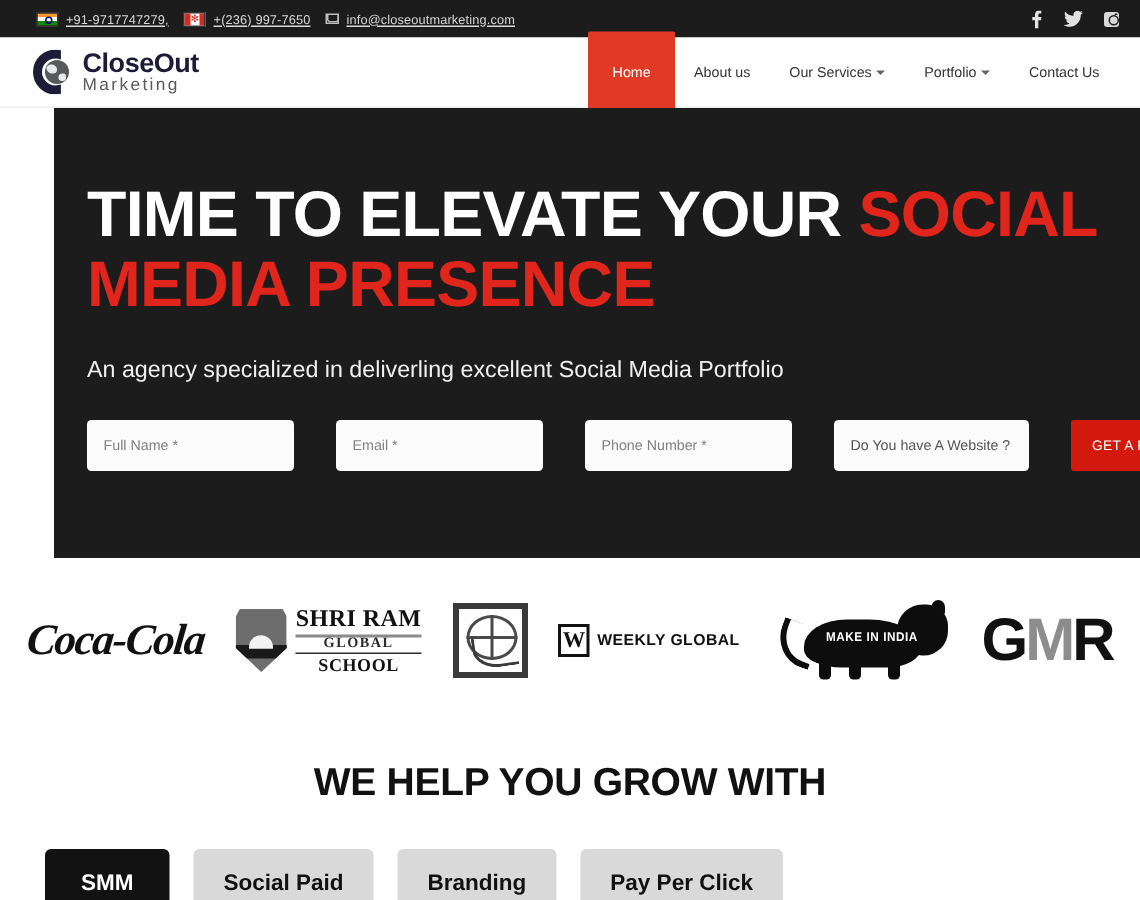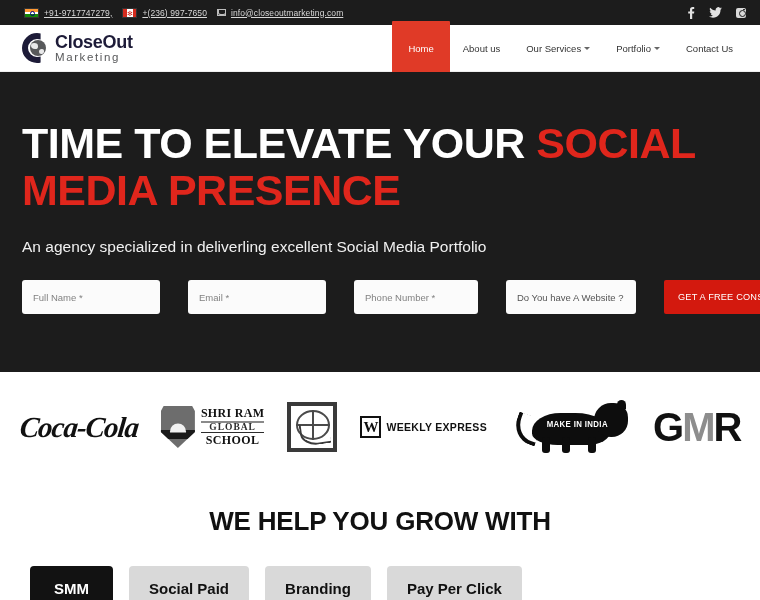--- a/index.html
+++ b/index.html
@@ -159,20 +159,21 @@
     border-top: 3.4px solid #666666;
     margin-top: 1px;
   }
 
   
   .hero {
     height: 300px;
     background: #1c1c1c;
     padding: 48px 22px 16px 22px;
     position: relative;
+    margin-left: 36px;
   }
   .hero h1 {
     font-size: 43px;
     line-height: 47px;
     font-weight: bold;
     color: #ffffff;
     letter-spacing: -0.5px;
   }
   .hero h1 .red { color: #e0261c; }
   .hero .sub {
@@ -195,21 +196,21 @@
     background: #fbfbfb;
     font-size: 9.5px;
     color: #555555;
     padding: 0 11px;
     font-family: "Liberation Sans", sans-serif;
     outline: none;
   }
   .hero-form input::placeholder { color: #828282; }
   .f-name { width: 138px; }
   .f-email { width: 138px; }
-  .f-phone { width: 124px; }
+  .f-phone { width: 138px; }
   .f-site {
     width: 130px;
     appearance: none;
     -webkit-appearance: none;
     background-image:
       linear-gradient(45deg, transparent 50%, #4a4a4a 50%),
       linear-gradient(135deg, #4a4a4a 50%, transparent 50%);
     background-position:
       calc(100% - 13px) 14.5px,
       calc(100% - 9px) 14.5px;
@@ -268,21 +269,21 @@
     background: #f2f2f2;
   }
   .shield-band {
     position: absolute; left: -3px; right: -3px; top: 56%;
     height: 9px; background: #1a1a1a;
     border-radius: 3px;
   }
   .shri-text { display: flex; flex-direction: column; line-height: 1.05; }
   .shri-1 {
     font-family: "Liberation Serif", serif;
-    font-weight: bold; font-size: 12px; color: #111;
+    font-weight: bold; font-size: 16px; color: #111;
     letter-spacing: 0.3px;
   }
   .shri-2 {
     font-family: "Liberation Serif", serif;
     font-weight: bold; font-size: 9.5px; color: #2c2c2c;
     letter-spacing: 1px; text-align: center;
     border-top: 2px solid #0ea5e9; border-bottom: 1px solid #2c2c2c;
     margin: 1px 0;
   }
   .shri-3 {
@@ -526,21 +527,21 @@
 
   <div class="client">
     <span class="globe-square">
       <span class="gg"></span>
       <span class="bird"></span>
     </span>
   </div>
 
   <div class="client weekly">
     <span class="w-box">W</span>
-    <span class="w-text">WEEKLY EXPRESS</span>
+    <span class="w-text">WEEKLY GLOBAL</span>
   </div>
 
   <div class="client">
     <span class="lion">
       <span class="lion-tail"></span>
       <span class="lion-body"></span>
       <span class="lion-leg1"></span>
       <span class="lion-leg2"></span>
       <span class="lion-leg3"></span>
       <span class="lion-head"></span>

